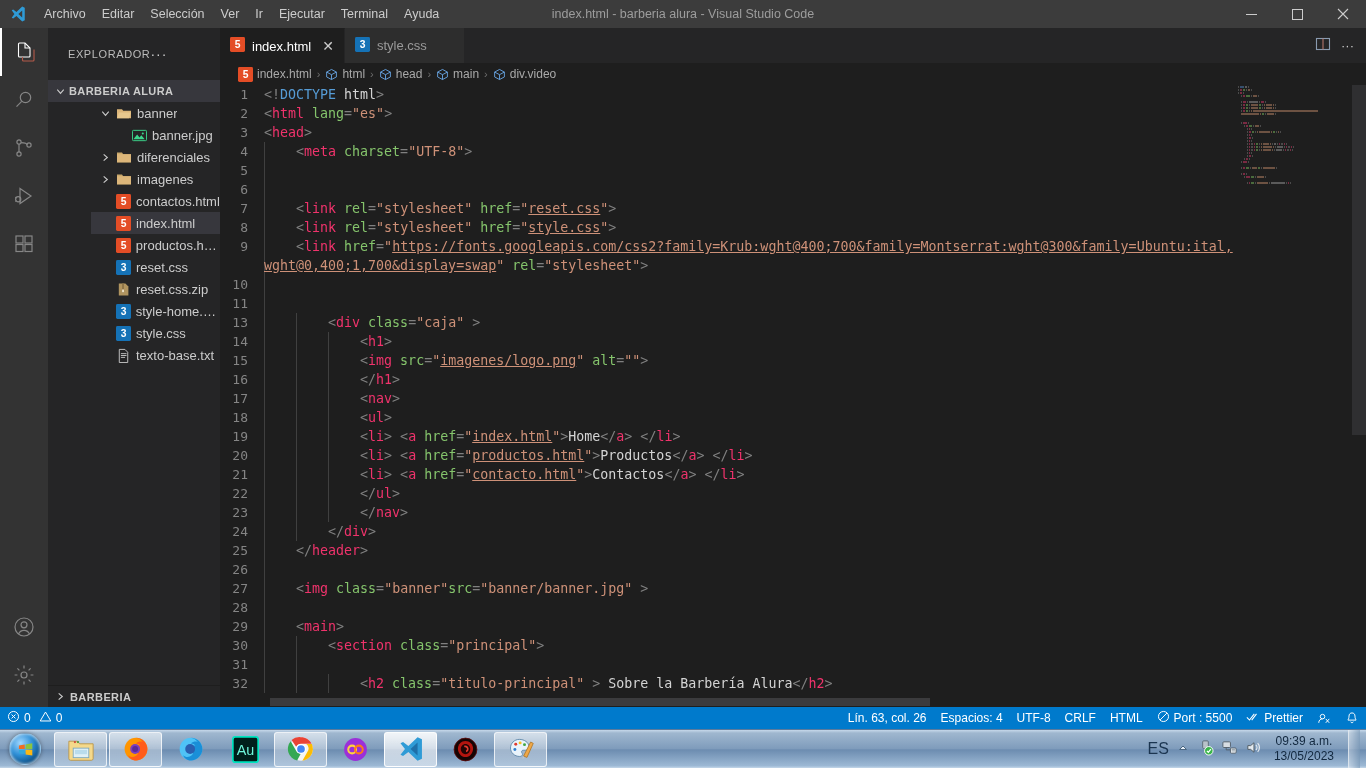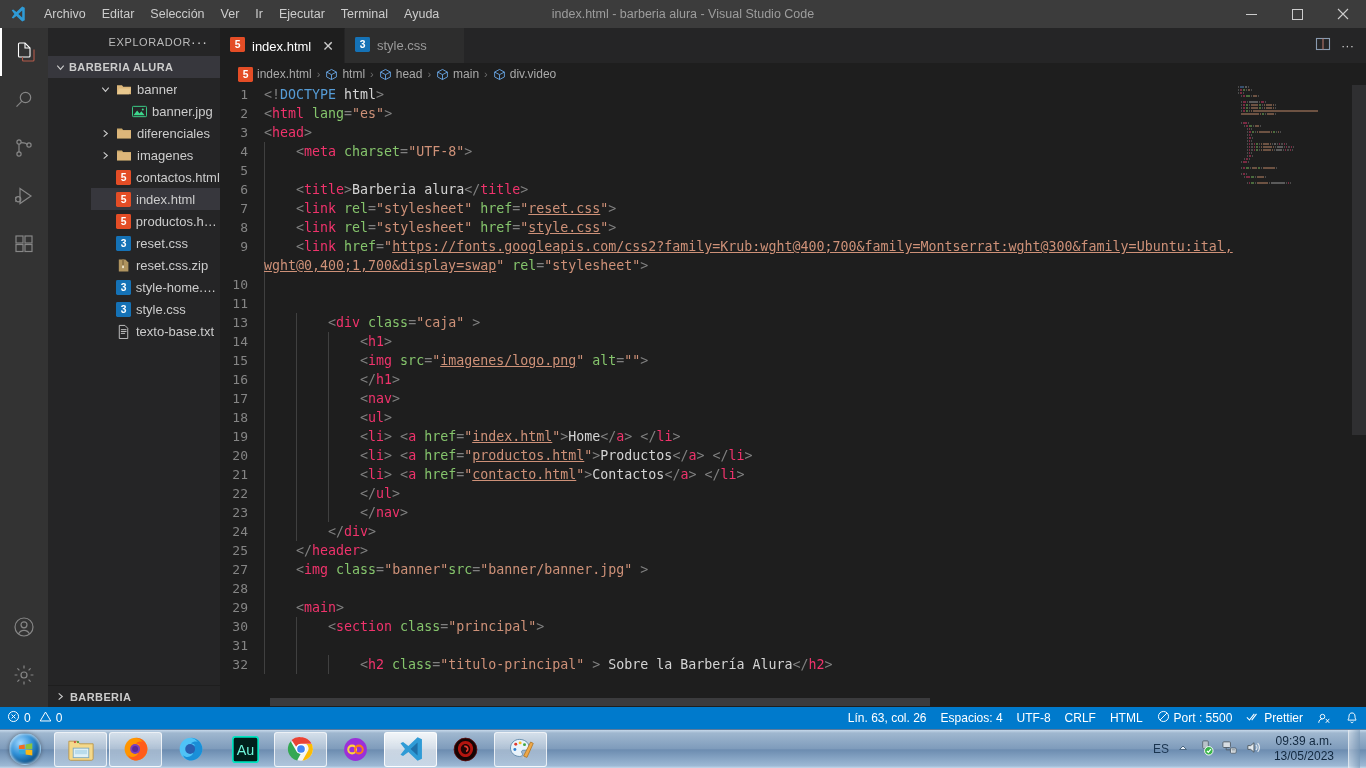--- a/index.html
+++ b/index.html
@@ -52,21 +52,21 @@
   }
   .act-spacer { flex: 1 1 auto; }
 
   
   .sidebar {
     position: absolute; top: 28px; left: 48px; width: 172px; height: 679px;
     background: #252526;
     display: flex; flex-direction: column;
   }
   .sidebar-title {
-    height: 28px; display: flex; align-items: center; justify-content: flex-end;
+    height: 52px; display: flex; align-items: center; justify-content: flex-start;
     padding: 0 8px 0 20px;
     font-size: 11px; letter-spacing: .6px; color: #bbbbbb; text-transform: uppercase;
   }
   .sidebar-actions { color: #cccccc; font-size: 14px; letter-spacing: 1px; padding-right: 4px; }
   .tree-root {
     height: 22px; display: flex; align-items: center; gap: 3px;
     background: #37373d; padding-left: 6px;
     font-size: 11px; font-weight: bold; letter-spacing: .4px; color: #cccccc;
   }
   .tree { flex: 1 1 auto; overflow: hidden; padding-left: 43px; }
@@ -177,21 +177,21 @@
   }
   .tb-btn.open {
     background: linear-gradient(to bottom, rgba(255,255,255,.55), rgba(255,255,255,.18));
     border: 1px solid rgba(255,255,255,.75);
   }
   .tb-btn.active {
     background: linear-gradient(to bottom, rgba(255,255,255,.85), rgba(255,255,255,.45));
     border: 1px solid rgba(255,255,255,.9);
   }
   .tray { margin-left: auto; display: flex; align-items: center; gap: 8px; padding-right: 6px; height: 39px; }
-  .tray-lang { color: #1b3550; font-size: 12px; }
+  .tray-lang { color: #1b3550; font-size: 16px; }
   .tray-icons { display: flex; align-items: center; gap: 7px; }
   .clock {
     color: #12283f; font-size: 12px; line-height: 15px; text-align: center;
     padding: 0 4px;
   }
   .show-desktop {
     width: 12px; height: 39px; margin-left: 2px;
     background: linear-gradient(to right, rgba(255,255,255,.35), rgba(120,150,180,.6));
     border-left: 1px solid rgba(255,255,255,.7);
   }
@@ -535,40 +535,41 @@
         </span>
       </div>
 
     <div class="code-wrap">
       <div class="code-scroll" id="code-lines">
           <div class="line"><div class="ln">1</div><div class="lc"><span class="code-txt"><span class="c-punct">&lt;!</span><span class="c-doct">DOCTYPE</span><span class="c-txt"> html</span><span class="c-punct">&gt;</span></span></div></div>
           <div class="line"><div class="ln">2</div><div class="lc"><span class="code-txt"><span class="c-punct">&lt;</span><span class="c-tag">html</span><span class="c-attrn"> lang</span><span class="c-punct">=</span><span class="c-str">"es"</span><span class="c-punct">&gt;</span></span></div></div>
           <div class="line"><div class="ln">3</div><div class="lc"><span class="code-txt"><span class="c-punct">&lt;</span><span class="c-tag">head</span><span class="c-punct">&gt;</span></span></div></div>
           <div class="line"><div class="ln">4</div><div class="lc"><span class="indent" style="left: 0px;"></span><span class="code-txt"><span class="c-punct">    &lt;</span><span class="c-tag">meta</span><span class="c-attrn"> charset</span><span class="c-punct">=</span><span class="c-str">"UTF-8"</span><span class="c-punct">&gt;</span></span></div></div>
           <div class="line"><div class="ln">5</div><div class="lc"><span class="indent" style="left: 0px;"></span><span class="code-txt"></span></div></div>
-          <div class="line"><div class="ln">6</div><div class="lc"><span class="indent" style="left: 0px;"></span><span class="code-txt"><span class="c-punct">    &lt;</span><span class="c-tag">title</span><span class="c-punct">&gt;</span><span class="c-txt">Barberia alura</span><span class="c-punct">&lt;/</span><span class="c-tag">title</span><span class="c-punct">&gt;</span></span></div></div>
+          <div class="line"><div class="ln">6</div><div class="lc"><span class="indent" style="left: 0px;"></span></div></div>
           <div class="line"><div class="ln">7</div><div class="lc"><span class="indent" style="left: 0px;"></span><span class="code-txt"><span class="c-punct">    &lt;</span><span class="c-tag">link</span><span class="c-attrn"> rel</span><span class="c-punct">=</span><span class="c-str">"stylesheet"</span><span class="c-attrn"> href</span><span class="c-punct">=</span><span class="c-str">"</span><span class="c-link">reset.css</span><span class="c-str">"</span><span class="c-punct">&gt;</span></span></div></div>
           <div class="line"><div class="ln">8</div><div class="lc"><span class="indent" style="left: 0px;"></span><span class="code-txt"><span class="c-punct">    &lt;</span><span class="c-tag">link</span><span class="c-attrn"> rel</span><span class="c-punct">=</span><span class="c-str">"stylesheet"</span><span class="c-attrn"> href</span><span class="c-punct">=</span><span class="c-str">"</span><span class="c-link">style.css</span><span class="c-str">"</span><span class="c-punct">&gt;</span></span></div></div>
           <div class="line"><div class="ln">9</div><div class="lc"><span class="indent" style="left: 0px;"></span><span class="code-txt"><span class="c-punct">    &lt;</span><span class="c-tag">link</span><span class="c-attrn"> href</span><span class="c-punct">=</span><span class="c-str">"</span><span class="c-link">https://fonts.googleapis.com/css2?family=Krub:wght@400;700&amp;family=Montserrat:wght@300&amp;family=Ubuntu:ital,</span></span></div></div>
           <div class="line"><div class="ln"></div><div class="lc"><span class="indent" style="left: 0px;"></span><span class="code-txt" style="padding-left: 0px;"><span class="c-link">wght@0,400;1,700&amp;display=swap</span><span class="c-str">"</span><span class="c-attrn"> rel</span><span class="c-punct">=</span><span class="c-str">"stylesheet"</span><span class="c-punct">&gt;</span></span></div></div>
           <div class="line"><div class="ln">10</div><div class="lc"><span class="indent" style="left: 0px;"></span><span class="code-txt"></span></div></div>
           <div class="line"><div class="ln">11</div><div class="lc"><span class="indent" style="left: 0px;"></span><span class="code-txt"></span></div></div>
           <div class="line"><div class="ln">13</div><div class="lc"><span class="indent" style="left: 0px;"></span><span class="indent" style="left: 32.1px;"></span><span class="code-txt"><span class="c-punct">        &lt;</span><span class="c-tag">div</span><span class="c-attrn"> class</span><span class="c-punct">=</span><span class="c-str">"caja"</span><span class="c-punct"> &gt;</span></span></div></div>
           <div class="line"><div class="ln">14</div><div class="lc"><span class="indent" style="left: 0px;"></span><span class="indent" style="left: 32.1px;"></span><span class="indent" style="left: 64.2px;"></span><span class="code-txt"><span class="c-punct">            &lt;</span><span class="c-tag">h1</span><span class="c-punct">&gt;</span></span></div></div>
           <div class="line"><div class="ln">15</div><div class="lc"><span class="indent" style="left: 0px;"></span><span class="indent" style="left: 32.1px;"></span><span class="indent" style="left: 64.2px;"></span><span class="code-txt"><span class="c-punct">            &lt;</span><span class="c-tag">img</span><span class="c-attrn"> src</span><span class="c-punct">=</span><span class="c-str">"</span><span class="c-link">imagenes/logo.png</span><span class="c-str">"</span><span class="c-attrn"> alt</span><span class="c-punct">=</span><span class="c-str">""</span><span class="c-punct">&gt;</span></span></div></div>
           <div class="line"><div class="ln">16</div><div class="lc"><span class="indent" style="left: 0px;"></span><span class="indent" style="left: 32.1px;"></span><span class="indent" style="left: 64.2px;"></span><span class="code-txt"><span class="c-punct">            &lt;/</span><span class="c-tag">h1</span><span class="c-punct">&gt;</span></span></div></div>
           <div class="line"><div class="ln">17</div><div class="lc"><span class="indent" style="left: 0px;"></span><span class="indent" style="left: 32.1px;"></span><span class="indent" style="left: 64.2px;"></span><span class="code-txt"><span class="c-punct">            &lt;</span><span class="c-tag">nav</span><span class="c-punct">&gt;</span></span></div></div>
           <div class="line"><div class="ln">18</div><div class="lc"><span class="indent" style="left: 0px;"></span><span class="indent" style="left: 32.1px;"></span><span class="indent" style="left: 64.2px;"></span><span class="code-txt"><span class="c-punct">            &lt;</span><span class="c-tag">ul</span><span class="c-punct">&gt;</span></span></div></div>
           <div class="line"><div class="ln">19</div><div class="lc"><span class="indent" style="left: 0px;"></span><span class="indent" style="left: 32.1px;"></span><span class="indent" style="left: 64.2px;"></span><span class="code-txt"><span class="c-punct">            &lt;</span><span class="c-tag">li</span><span class="c-punct">&gt; &lt;</span><span class="c-tag">a</span><span class="c-attrn"> href</span><span class="c-punct">=</span><span class="c-str">"</span><span class="c-link">index.html</span><span class="c-str">"</span><span class="c-punct">&gt;</span><span class="c-txt">Home</span><span class="c-punct">&lt;/</span><span class="c-tag">a</span><span class="c-punct">&gt; &lt;/</span><span class="c-tag">li</span><span class="c-punct">&gt;</span></span></div></div>
           <div class="line"><div class="ln">20</div><div class="lc"><span class="indent" style="left: 0px;"></span><span class="indent" style="left: 32.1px;"></span><span class="indent" style="left: 64.2px;"></span><span class="code-txt"><span class="c-punct">            &lt;</span><span class="c-tag">li</span><span class="c-punct">&gt; &lt;</span><span class="c-tag">a</span><span class="c-attrn"> href</span><span class="c-punct">=</span><span class="c-str">"</span><span class="c-link">productos.html</span><span class="c-str">"</span><span class="c-punct">&gt;</span><span class="c-txt">Productos</span><span class="c-punct">&lt;/</span><span class="c-tag">a</span><span class="c-punct">&gt; &lt;/</span><span class="c-tag">li</span><span class="c-punct">&gt;</span></span></div></div>
           <div class="line"><div class="ln">21</div><div class="lc"><span class="indent" style="left: 0px;"></span><span class="indent" style="left: 32.1px;"></span><span class="indent" style="left: 64.2px;"></span><span class="code-txt"><span class="c-punct">            &lt;</span><span class="c-tag">li</span><span class="c-punct">&gt; &lt;</span><span class="c-tag">a</span><span class="c-attrn"> href</span><span class="c-punct">=</span><span class="c-str">"</span><span class="c-link">contacto.html</span><span class="c-str">"</span><span class="c-punct">&gt;</span><span class="c-txt">Contactos</span><span class="c-punct">&lt;/</span><span class="c-tag">a</span><span class="c-punct">&gt; &lt;/</span><span class="c-tag">li</span><span class="c-punct">&gt;</span></span></div></div>
           <div class="line"><div class="ln">22</div><div class="lc"><span class="indent" style="left: 0px;"></span><span class="indent" style="left: 32.1px;"></span><span class="indent" style="left: 64.2px;"></span><span class="code-txt"><span class="c-punct">            &lt;/</span><span class="c-tag">ul</span><span class="c-punct">&gt;</span></span></div></div>
           <div class="line"><div class="ln">23</div><div class="lc"><span class="indent" style="left: 0px;"></span><span class="indent" style="left: 32.1px;"></span><span class="indent" style="left: 64.2px;"></span><span class="code-txt"><span class="c-punct">            &lt;/</span><span class="c-tag">nav</span><span class="c-punct">&gt;</span></span></div></div>
           <div class="line"><div class="ln">24</div><div class="lc"><span class="indent" style="left: 0px;"></span><span class="indent" style="left: 32.1px;"></span><span class="code-txt"><span class="c-punct">        &lt;/</span><span class="c-tag">div</span><span class="c-punct">&gt;</span></span></div></div>
           <div class="line"><div class="ln">25</div><div class="lc"><span class="indent" style="left: 0px;"></span><span class="code-txt"><span class="c-punct">    &lt;/</span><span class="c-tag">header</span><span class="c-punct">&gt;</span></span></div></div>
+          <div class="line"><div class="ln">26</div><div class="lc"><span class="indent" style="left: 0px;"></span><span class="code-txt"></span></div></div>
           <div class="line"><div class="ln">27</div><div class="lc"><span class="indent" style="left: 0px;"></span><span class="code-txt"><span class="c-punct">    &lt;</span><span class="c-tag">img</span><span class="c-attrn"> class</span><span class="c-punct">=</span><span class="c-str">"banner"</span><span class="c-attrn">src</span><span class="c-punct">=</span><span class="c-str">"banner/banner.jpg"</span><span class="c-punct"> &gt;</span></span></div></div>
           <div class="line"><div class="ln">28</div><div class="lc"><span class="indent" style="left: 0px;"></span><span class="code-txt"></span></div></div>
           <div class="line"><div class="ln">29</div><div class="lc"><span class="indent" style="left: 0px;"></span><span class="code-txt"><span class="c-punct">    &lt;</span><span class="c-tag">main</span><span class="c-punct">&gt;</span></span></div></div>
           <div class="line"><div class="ln">30</div><div class="lc"><span class="indent" style="left: 0px;"></span><span class="indent" style="left: 32.1px;"></span><span class="code-txt"><span class="c-punct">        &lt;</span><span class="c-tag">section</span><span class="c-attrn"> class</span><span class="c-punct">=</span><span class="c-str">"principal"</span><span class="c-punct">&gt;</span></span></div></div>
           <div class="line"><div class="ln">31</div><div class="lc"><span class="indent" style="left: 0px;"></span><span class="indent" style="left: 32.1px;"></span><span class="code-txt"></span></div></div>
           <div class="line"><div class="ln">32</div><div class="lc"><span class="indent" style="left: 0px;"></span><span class="indent" style="left: 32.1px;"></span><span class="indent" style="left: 64.2px;"></span><span class="code-txt"><span class="c-punct">            &lt;</span><span class="c-tag">h2</span><span class="c-attrn"> class</span><span class="c-punct">=</span><span class="c-str">"titulo-principal"</span><span class="c-punct"> &gt; </span><span class="c-txt">Sobre la Barbería Alura</span><span class="c-punct">&lt;/</span><span class="c-tag">h2</span><span class="c-punct">&gt;</span></span></div></div>
         </div>
       <div class="minimap" id="minimap">
           <div class="mm-line" style="padding-left: 2px;">
             <span class="mm-seg" style="width: 1px; background: rgb(74, 74, 74);"></span>

